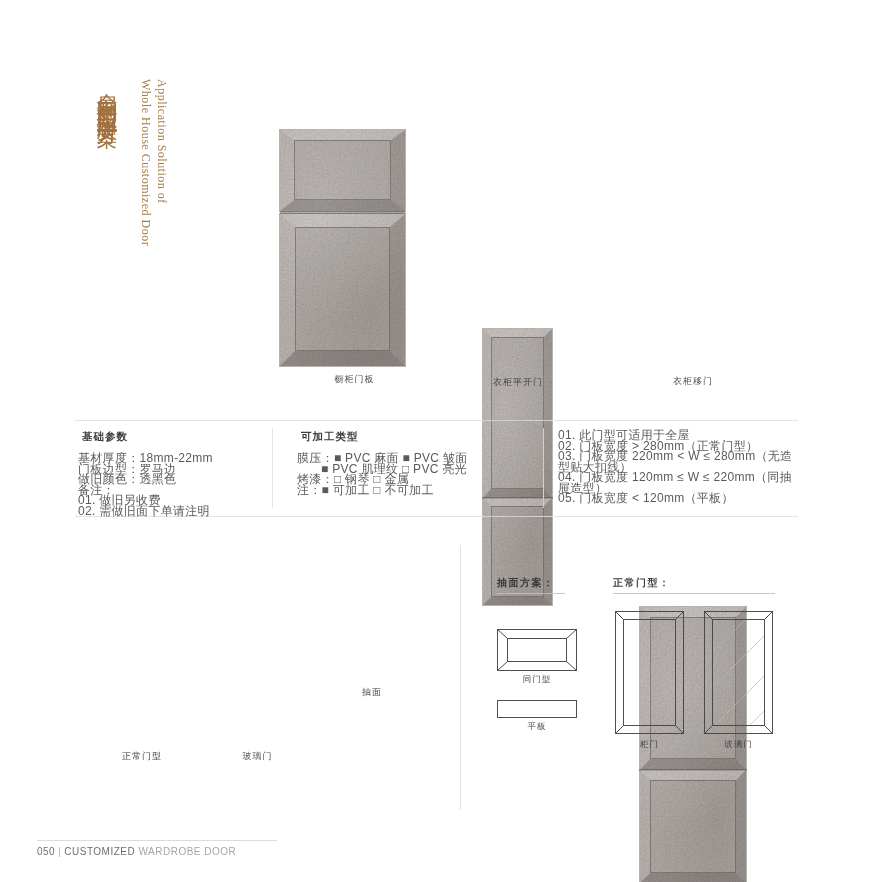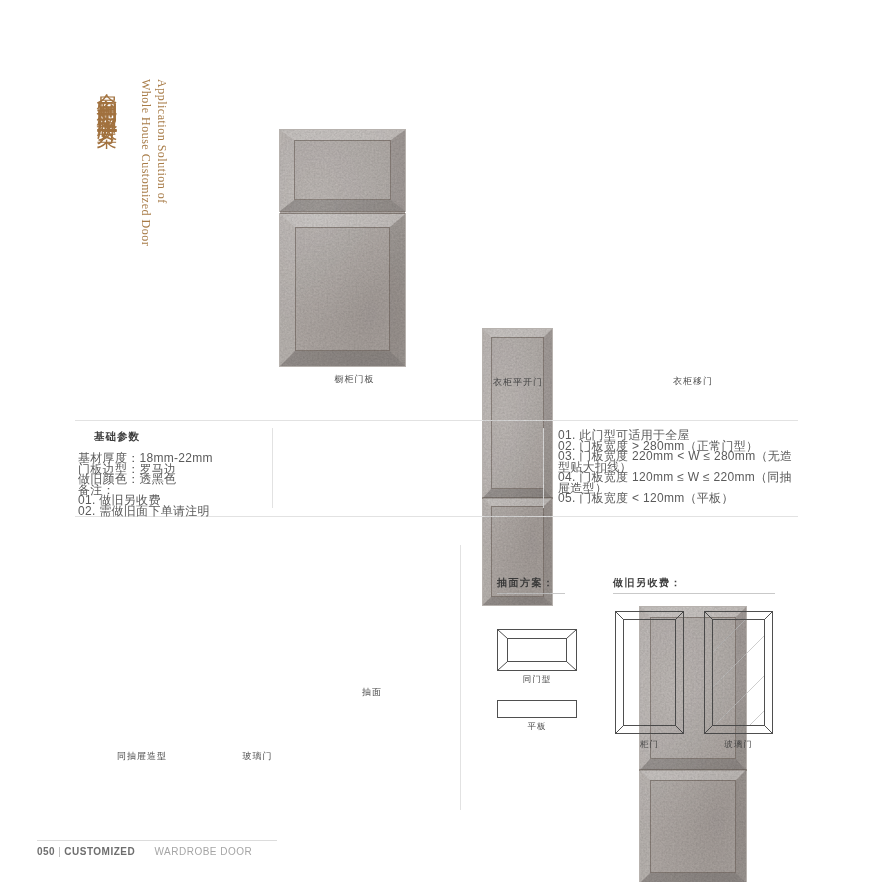--- a/index.html
+++ b/index.html
@@ -40,36 +40,36 @@
 
   .doorlabel{position:absolute;font-size:9px;color:#4a4a4a;
     text-align:center;letter-spacing:1px;}
 
   
   .hline{position:absolute;height:1px;background:#e2e2e2;}
   .vline{position:absolute;width:1px;background:#e2e2e2;}
 
   
   .speccol{position:absolute;top:430px;}
-  .speccol h3{margin:0 0 9px 16px;font-size:10.5px;font-weight:bold;color:#3d3d3d;letter-spacing:1px;}
+  .speccol h3{margin:0 0 9px 4px;font-size:10.5px;font-weight:bold;color:#3d3d3d;letter-spacing:1px;}
   .speccol .line{font-size:12px;line-height:10.5px;color:#5a5a5a;letter-spacing:.3px;}
   .indent{padding-left:24px;}
 
   
   .planhead{position:absolute;font-size:10px;font-weight:bold;color:#3d3d3d;letter-spacing:1.5px;}
   .planline{position:absolute;height:1px;background:#c9c9c9;}
   .diagram{position:absolute;}
   .diaglabel{position:absolute;font-size:8.5px;color:#4a4a4a;text-align:center;letter-spacing:1px;font-family:Liberation Mono, monospace;}
 
   
   .footline{position:absolute;left:37px;top:840px;width:240px;height:1px;background:#dcdcdc;}
   .footer{position:absolute;left:37px;top:846px;font-size:10px;letter-spacing:.5px;}
-  .footer .strong{color:#6e6e6e;font-weight:bold;}
+  .footer .strong{color:#6e6e6e;font-weight:normal;}
   .footer .sep{color:#b5b5b5;padding:0 3px;}
-  .footer .light{color:#a5a5a5;margin-left:16px;}
+  .footer .light{color:#a5a5a5;}
 </style>
 </head>
 <body>
 
 <div class="page">
 
   <div class="title-cn">全屋定制门型应用解决方案</div>
   <div class="title-en">
     <div>Application Solution of</div>
     <div>Whole House Customized Door</div>
@@ -152,30 +152,37 @@
   <section class="speccol" style="left:78px;width:185px;">
     <h3>基础参数</h3>
     <div class="line">基材厚度：18mm-22mm</div>
     <div class="line">门板边型：罗马边</div>
     <div class="line">做旧颜色：透黑色</div>
     <div class="line">备注：</div>
     <div class="line">01. 做旧另收费</div>
     <div class="line">02. 需做旧面下单请注明</div>
   </section>
 
+  <section class="speccol" style="left:297px;width:230px;">
+    <h3>可加工类型</h3>
+    <div class="line">膜压：■ PVC 麻面  ■ PVC 皱面</div>
+    <div class="line indent">■ PVC 肌理纹  □ PVC 亮光</div>
+    <div class="line">烤漆：□ 钢琴  □ 金属</div>
+    <div class="line">注：■ 可加工  □ 不可加工</div>
+  </section>
 
   <section class="speccol" style="left:558px;width:245px;">
     <div class="line">01. 此门型可适用于全屋</div>
     <div class="line">02. 门板宽度 &gt; 280mm（正常门型）</div>
     <div class="line">03. 门板宽度 220mm &lt; W ≤ 280mm（无造型贴大扣线）</div>
     <div class="line">04. 门板宽度 120mm ≤ W ≤ 220mm（同抽屉造型）</div>
     <div class="line">05. 门板宽度 &lt; 120mm（平板）</div>
   </section>
 
-  <div class="doorlabel" style="left:97px;top:750px;width:90px;">同抽屉造型</div>
+  <div class="doorlabel" style="left:97px;top:750px;width:90px;">正常门型</div>
 
   <div class="doorlabel" style="left:212px;top:750px;width:91px;">玻璃门</div>
 
   <div class="doorlabel" style="left:327px;top:686px;width:90px;">抽面</div>
 
   <div class="vline" style="left:460px;top:545px;height:265px;"></div>
 
   <div class="planhead" style="left:497px;top:576px;">抽面方案：</div>
   <div class="planline" style="left:497px;top:593px;width:68px;"></div>
 
@@ -189,21 +196,21 @@
       <line x1="79.5" y1="41.5" x2="69.5" y2="32.5"></line>
     </g>
   </svg>
   <div class="diaglabel" style="left:497px;top:674px;width:80px;">同门型</div>
 
   <svg class="diagram" style="left:497px;top:700px;" width="80" height="18" viewBox="0 0 80 18">
     <rect x="0.5" y="0.5" width="79" height="17" fill="none" stroke="#4f4f4f" stroke-width="1"></rect>
   </svg>
   <div class="diaglabel" style="left:497px;top:721px;width:80px;">平板</div>
 
-  <div class="planhead" style="left:613px;top:576px;">做旧另收费：</div>
+  <div class="planhead" style="left:613px;top:576px;">正常门型：</div>
   <div class="planline" style="left:613px;top:593px;width:162px;"></div>
 
   <svg class="diagram" style="left:615px;top:611px;" width="69" height="123" viewBox="0 0 69 123">
     <g fill="none" stroke="#4f4f4f" stroke-width="1">
       <rect x="0.5" y="0.5" width="68" height="122"></rect>
       <rect x="8.5" y="8.5" width="52" height="106"></rect>
       <line x1="0.5" y1="0.5" x2="8.5" y2="8.5"></line>
       <line x1="68.5" y1="0.5" x2="60.5" y2="8.5"></line>
       <line x1="0.5" y1="122.5" x2="8.5" y2="114.5"></line>
       <line x1="68.5" y1="122.5" x2="60.5" y2="114.5"></line>

